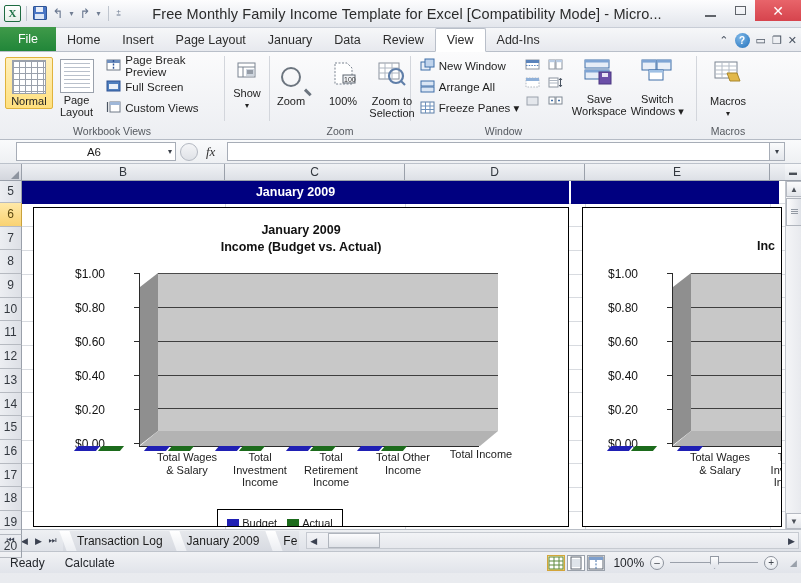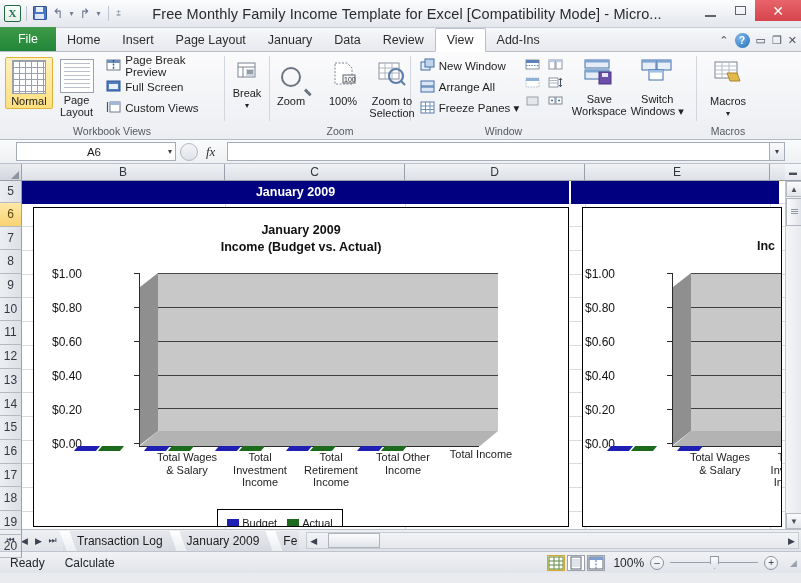--- a/index.html
+++ b/index.html
@@ -120,21 +120,21 @@
 
   .bluerow { position:absolute; left:0; top:0; height:23px; background:#000080;
       color:#fff; font-size:12.5px; font-weight:bold; }
   .bluerow .lbl { position:absolute; width:100%; text-align:center; line-height:23px; }
 
   
   .chartbox { position:absolute; background:#fff; border:1px solid #000; overflow:hidden; }
   .charttitle { text-align:center; font-weight:bold; font-size:12.5px; color:#111;
       line-height:16px; margin-top:14px; }
   .plot { position:relative; }
-  .ylab { position:absolute; font-size:12px; color:#111; text-align:left; white-space:nowrap; }
+  .ylab { position:absolute; font-size:12px; color:#111; text-align:center; white-space:nowrap; }
   .xlab { position:absolute; font-size:11px; color:#222; text-align:center; line-height:12.5px; }
   .walltop { position:absolute; background:#c8c8c8; }
   .sidewall { position:absolute; background:#8f8f8f; }
   .gridl { position:absolute; height:1px; background:#3f3f3f; }
   .floor { position:absolute; background:#b3b3b3; }
   .tick { position:absolute; width:5px; height:1px; background:#2b2b2b; }
   .axisline { position:absolute; width:1px; background:#2b2b2b; }
   .bar3d { position:absolute; height:5px; transform:skewX(-40deg); }
   .legendbox { position:absolute; border:1px solid #000; background:#fff; }
 
@@ -285,21 +285,21 @@
         <div class="bigbtn" style="width:40px">
           <div class="bigicon" style="height:26px">
             <svg width="26" height="24" viewBox="0 0 26 24">
                 <rect x="4" y="3" width="17" height="14" fill="#fff" stroke="#7b8491"></rect>
                 <line x1="4" y1="7" x2="21" y2="7" stroke="#7b8491"></line>
                 <line x1="9" y1="7" x2="9" y2="17" stroke="#7b8491"></line>
                 <rect x="12" y="9" width="8" height="7" fill="#cfd6df" stroke="#6d7embed"></rect>
                 <path d="M13 11h6M13 13h6" stroke="#5d6570"></path>
               </svg>
           </div>
-          <div class="cap">Break</div>
+          <div class="cap">Show</div>
           <div class="cap" style="font-size:8px">▾</div>
         </div>
       </div>
       <div class="glabel">&nbsp;</div>
     </div>
     <div class="gdiv"></div>
 
     <div class="rgroup" style="width:140px">
       <div class="gbody" style="padding-top:6px">
         <div class="bigbtn">

